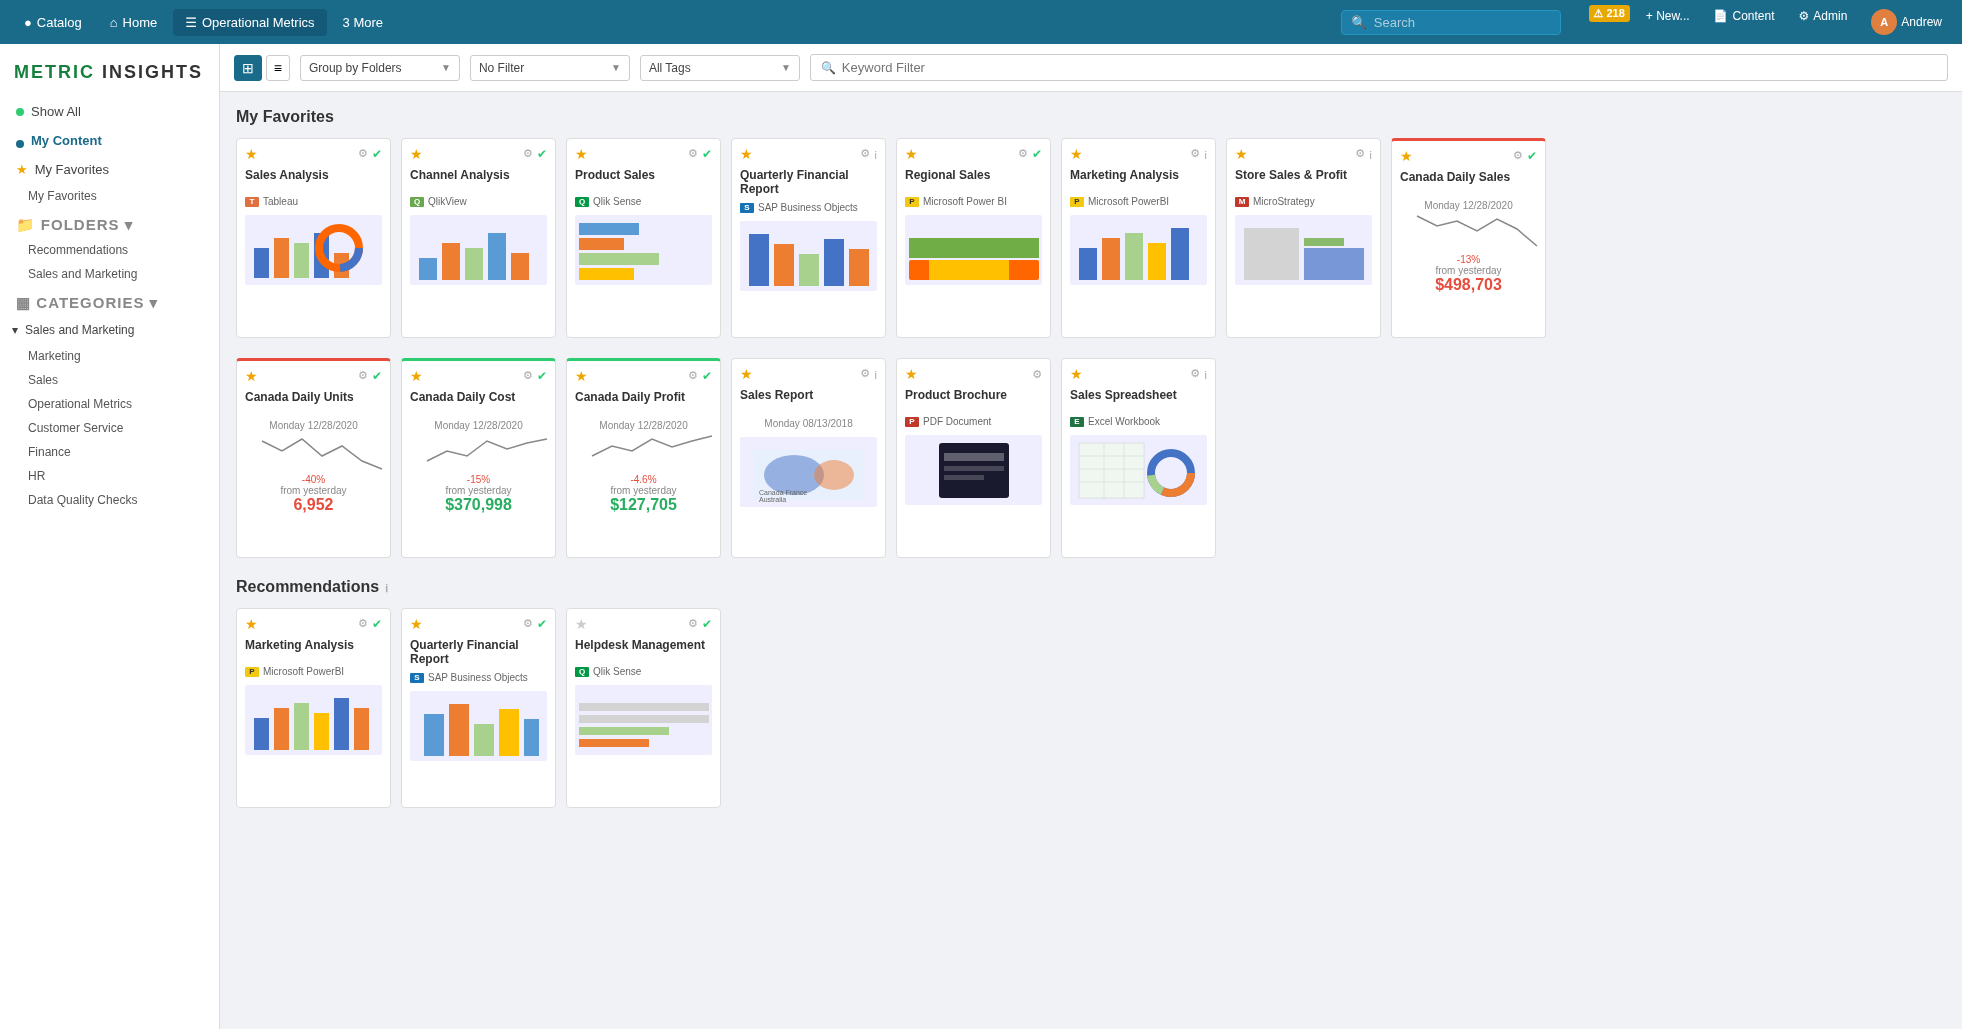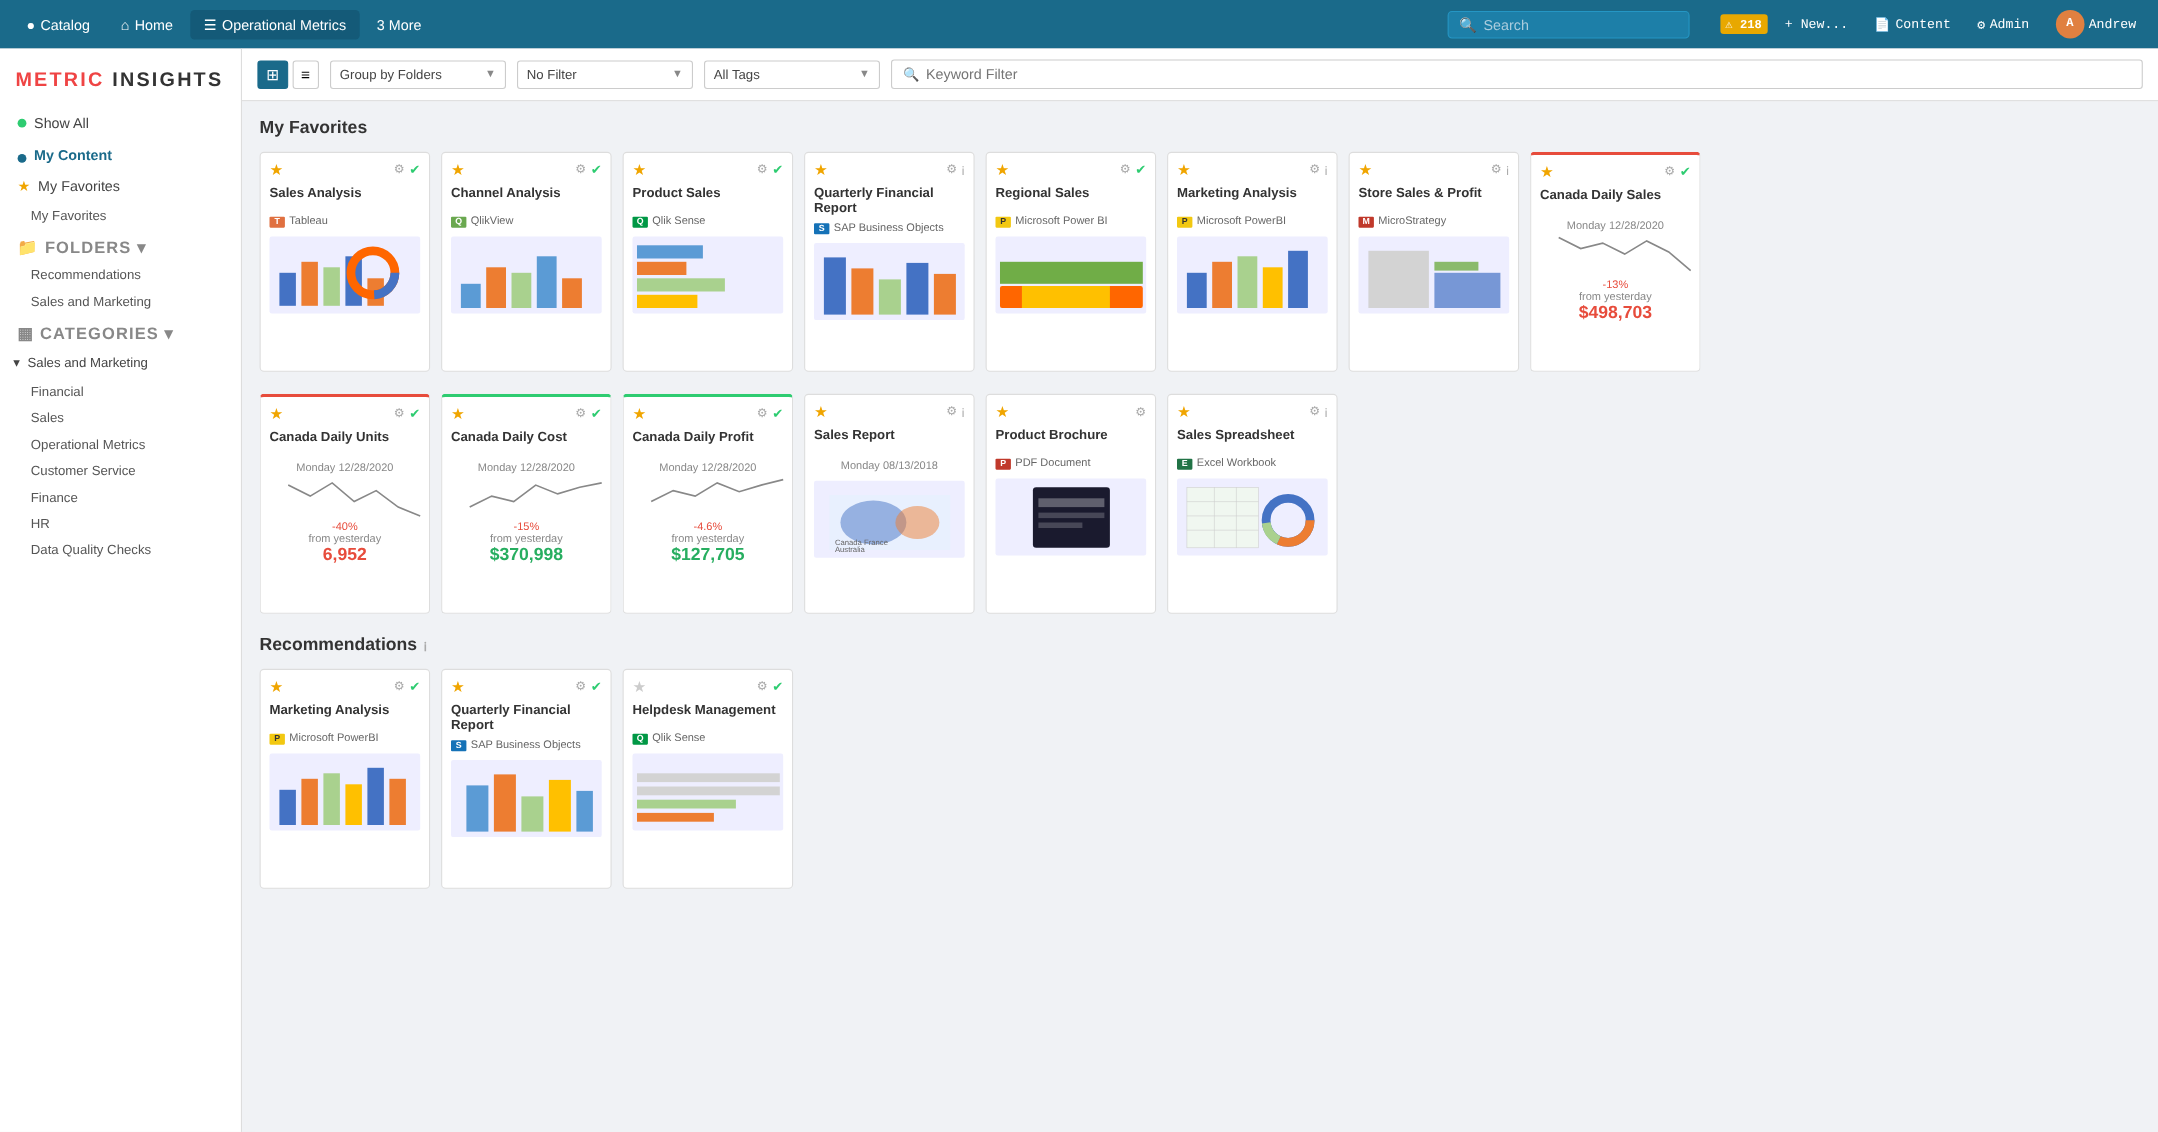--- a/index.html
+++ b/index.html
@@ -21,21 +21,21 @@
     }
     .nav-tab.active { background: #145a78; }
     .nav-spacer { flex: 1; }
     .search-bar {
       display: flex; align-items: center;
       background: #1d7fa8; border: 1px solid #2596c4;
       border-radius: 4px; padding: 4px 10px; gap: 6px;
       color: #cde; font-size: 13px; width: 220px;
     }
     .top-right-actions {
-      display: flex; align-items: center; gap: 8px; color: #fff; font-family: Liberation Mono, monospace;
+      display: flex; align-items: flex-start; gap: 8px; color: #fff;
     }
     .top-btn {
       display: flex; align-items: center; gap: 4px;
       color: #fff; font-size: 12px; cursor: pointer; padding: 4px 8px;
     }
     .alert-badge {
       background: #e8a800; color: #fff; border-radius: 3px;
       padding: 2px 5px; font-size: 11px; font-weight: bold;
     }
     .avatar {
@@ -217,21 +217,21 @@
       <div class="avatar">A</div>
       <span>Andrew</span>
     </div>
   </div>
 </nav>
 
 <div class="app-body">
 
   <aside class="sidebar">
     <div class="sidebar-logo">
-      <span style="color:#ef4444">METRIC</span> <span style="color:#333">INSIGHTS</span>
+      <span style="color:#15803d">METRIC</span> <span style="color:#333">INSIGHTS</span>
     </div>
 
     <div class="sidebar-item">
       <span class="sidebar-dot green"></span>
       <span>Show All</span>
     </div>
     <div class="sidebar-item active">
       <span class="sidebar-dot blue"></span>
       <span>My Content</span>
     </div>
@@ -255,21 +255,21 @@
     </div>
 
     <div class="sidebar-section-title">
       <span>▦</span>
       <span>Categories</span> ▾
     </div>
     <div class="sidebar-item" style="padding-left:12px; font-size:12px;">
       ▾ <span>Sales and Marketing</span>
     </div>
     <div class="sidebar-sub">
-      <span>Financial</span>
+      <span>Marketing</span>
     </div>
     <div class="sidebar-sub">
       <span>Sales</span>
     </div>
     <div class="sidebar-sub">
       <span>Operational Metrics</span>
     </div>
     <div class="sidebar-sub">
       <span>Customer Service</span>
     </div>

